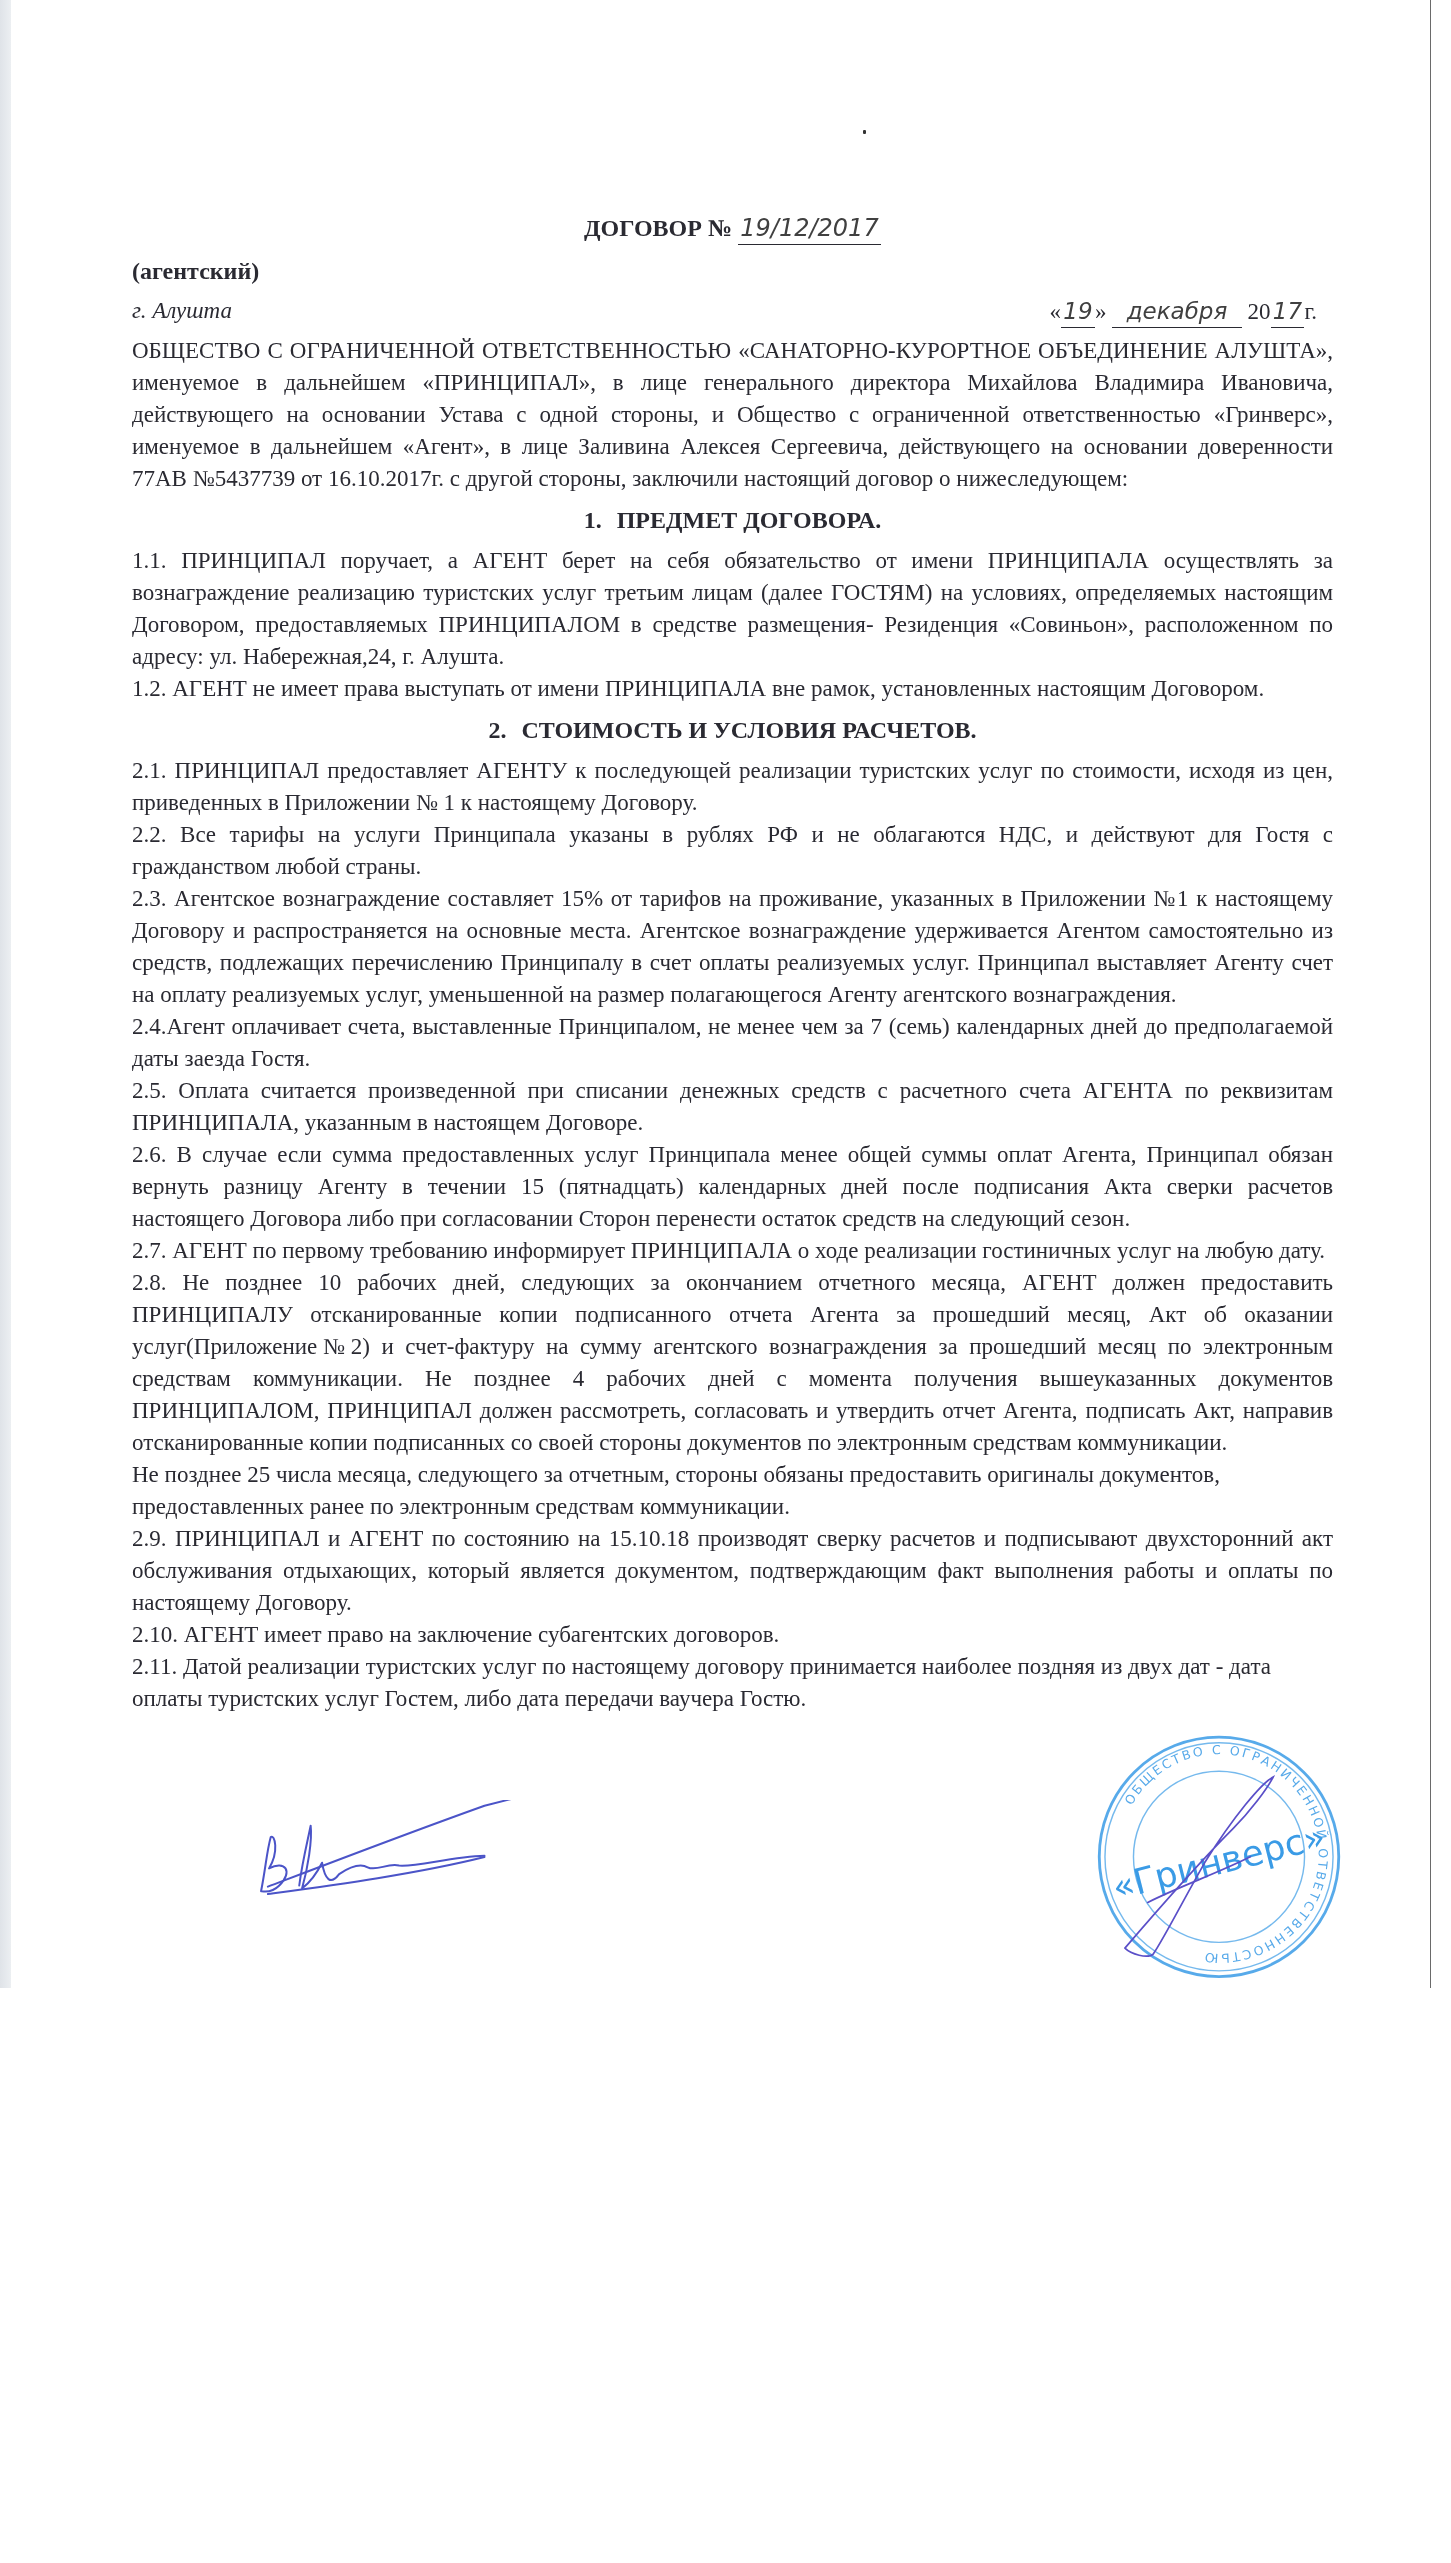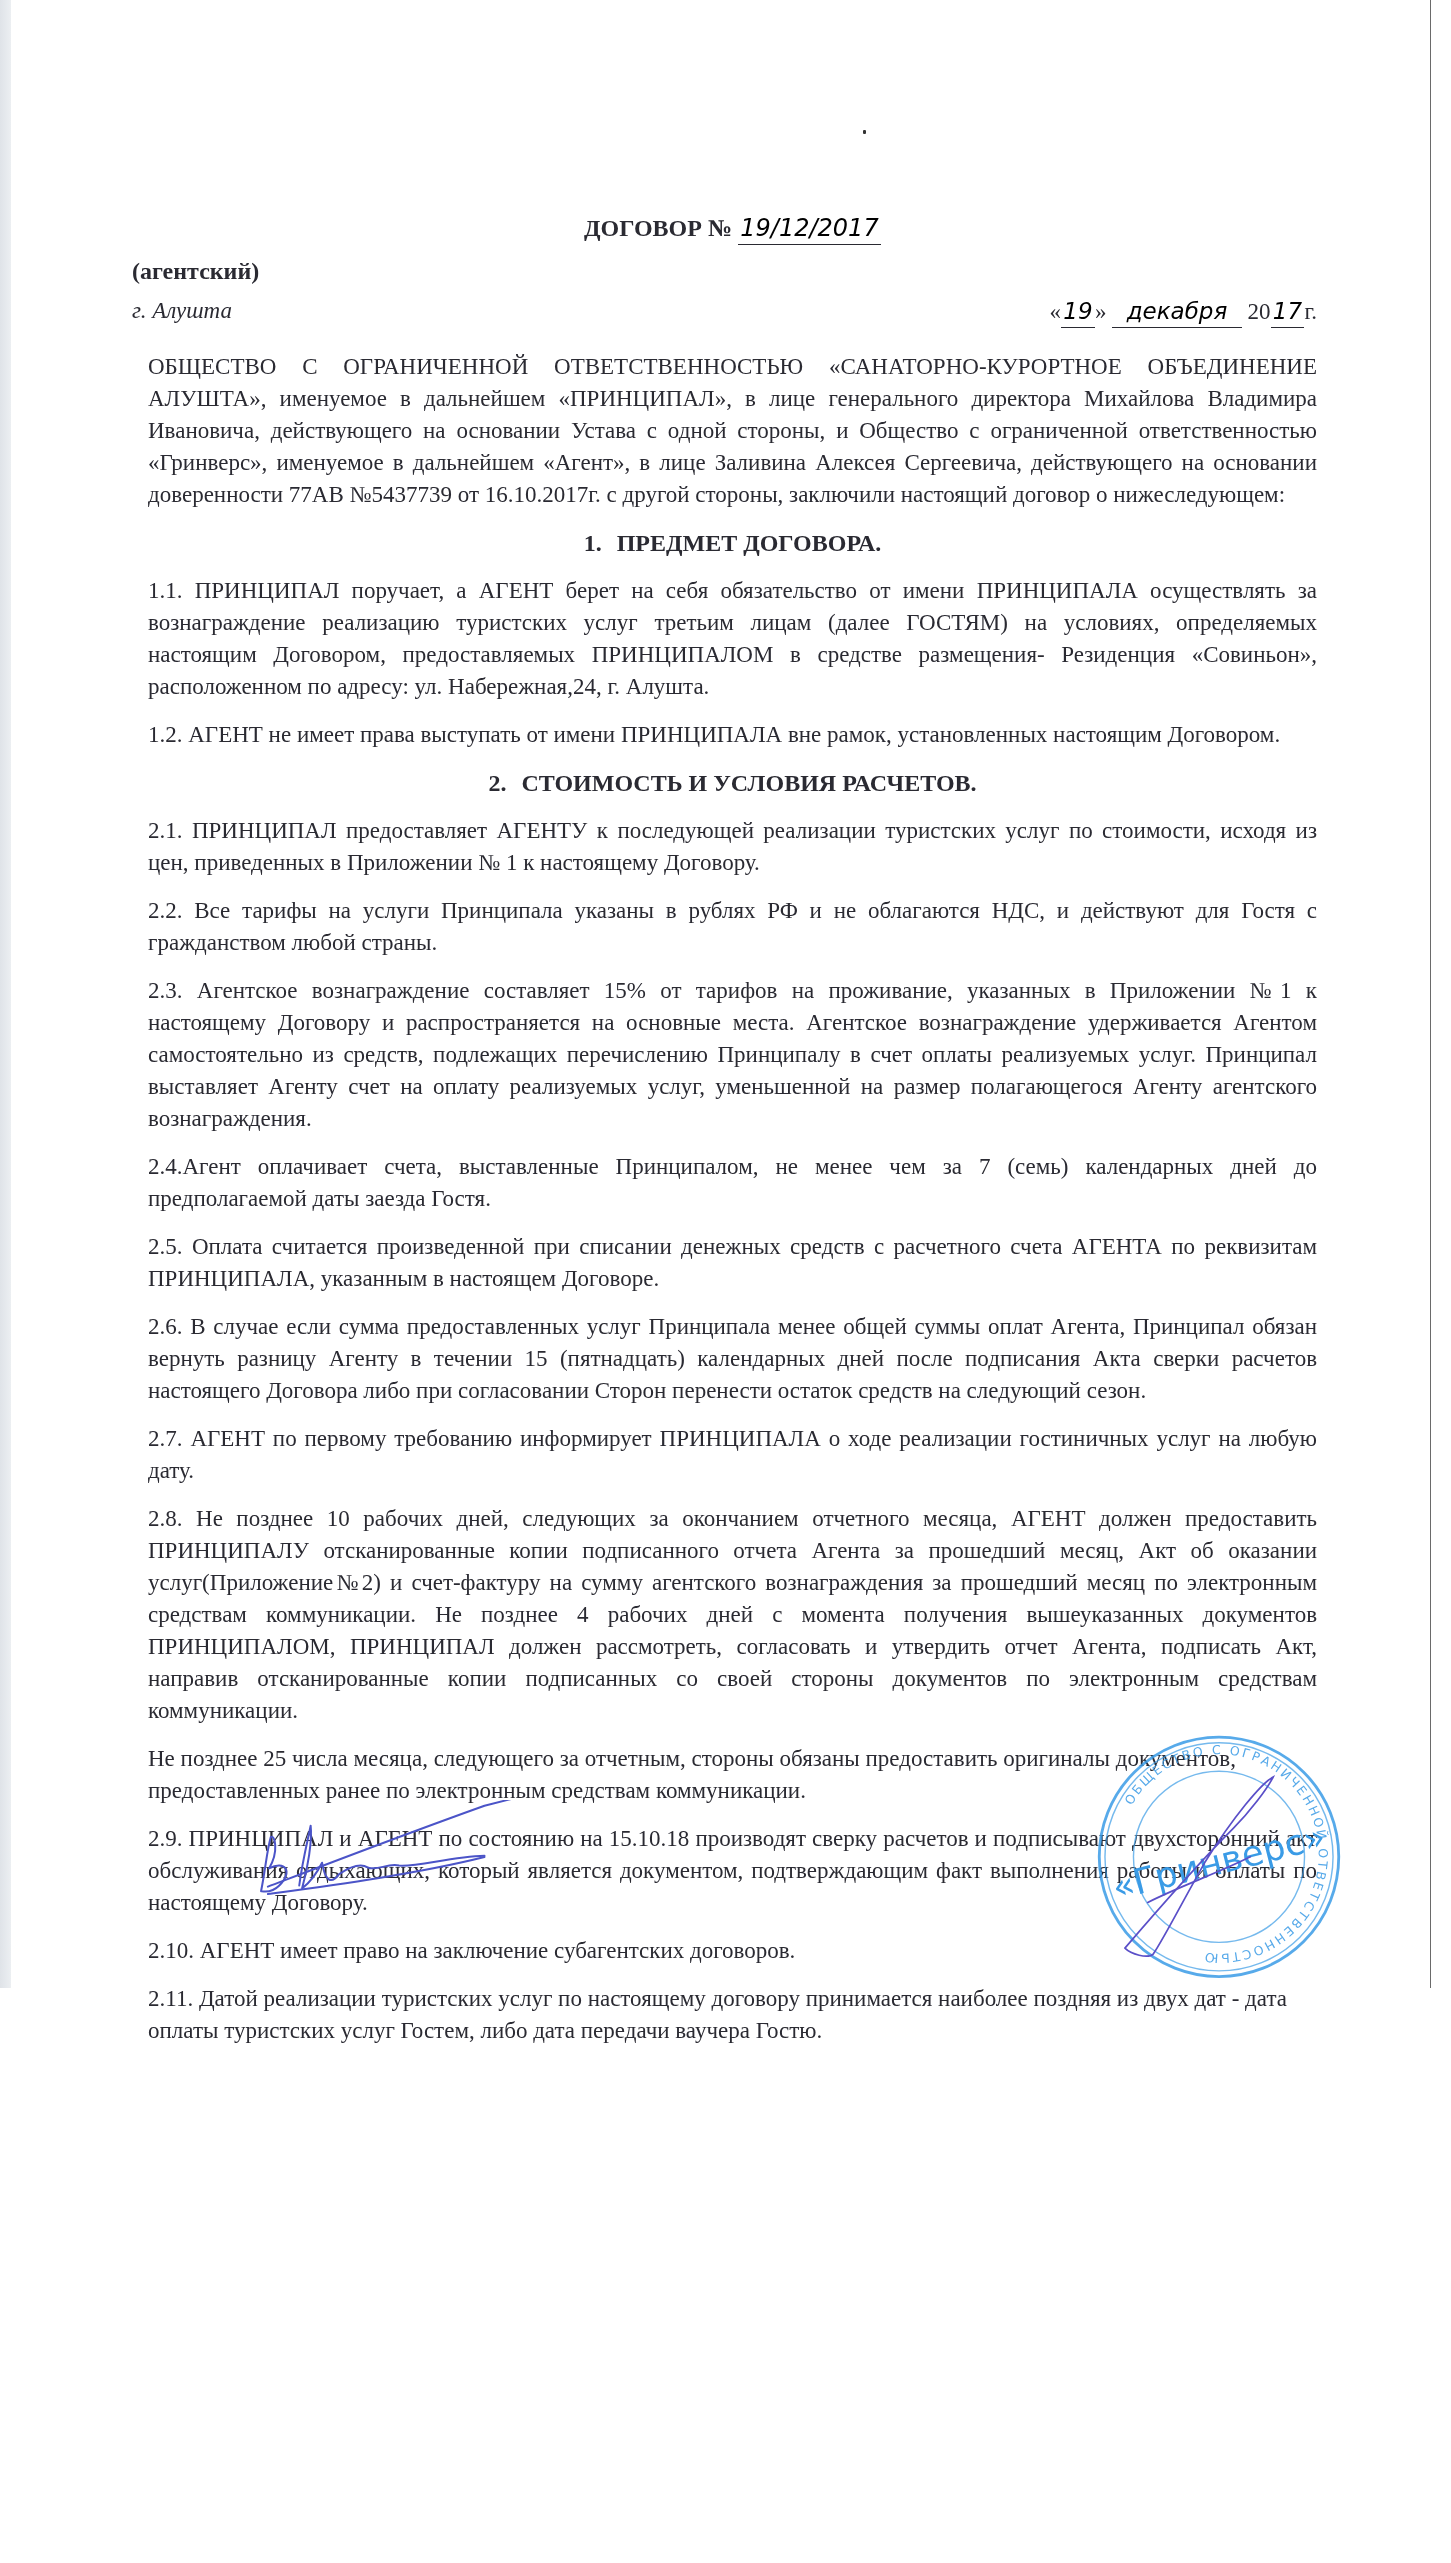--- a/index.html
+++ b/index.html
@@ -18,29 +18,29 @@
       color: #2a2a32; font-size: 23px; line-height: 32px;
     }
     .title {
       position: absolute; top: 212px; left: 0; width: 100%;
       text-align: center; font-weight: bold; font-size: 24px;
     }
     .subtitle {
       position: absolute; top: 255px; left: 0; width: 100%;
       text-align: left; font-weight: bold; font-size: 24px;
     }
-    .hw { color: #000000; font-family: "DejaVu Sans", sans-serif; font-style: italic; font-weight: normal; }
+    .hw { color: #404040; font-family: "DejaVu Sans", sans-serif; font-style: italic; font-weight: normal; }
     .hw-line { border-bottom: 1.1px solid #2a2a32; display: inline-block; padding: 0 2.3px; }
     .city-row {
       position: absolute; top: 295px; left: 0; width: 100%; height: 34px;
     }
     .city { position: absolute; left: 0; top: 0; font-style: italic; }
     .date { position: absolute; right: 16px; top: 0; }
     .body-text { position: absolute; top: 335px; left: 0; width: 100%; }
-    p { margin: 16px; text-align: justify; font-family: Liberation Serif, serif; }
+    p { margin: 0; text-align: justify; font-family: Liberation Serif, serif; }
     p.left { text-align: left; }
     .section-h {
       text-align: center; font-weight: bold; margin: 9px 0 9px 0;
       font-size: 24px;
     }
     .section-h .num { margin-right: 15px; }
     .signature { position: absolute; left: 245px; top: 1800px; width: 308px; height: 114px; }
     .stamp { position: absolute; left: 1085px; top: 1720px; width: 268px; height: 268px; }
     .dot-mark { position: absolute; left: 863px; top: 130px; width: 2.8px; height: 4px; background: #333; border-radius: 1.1px; }
   </style>

